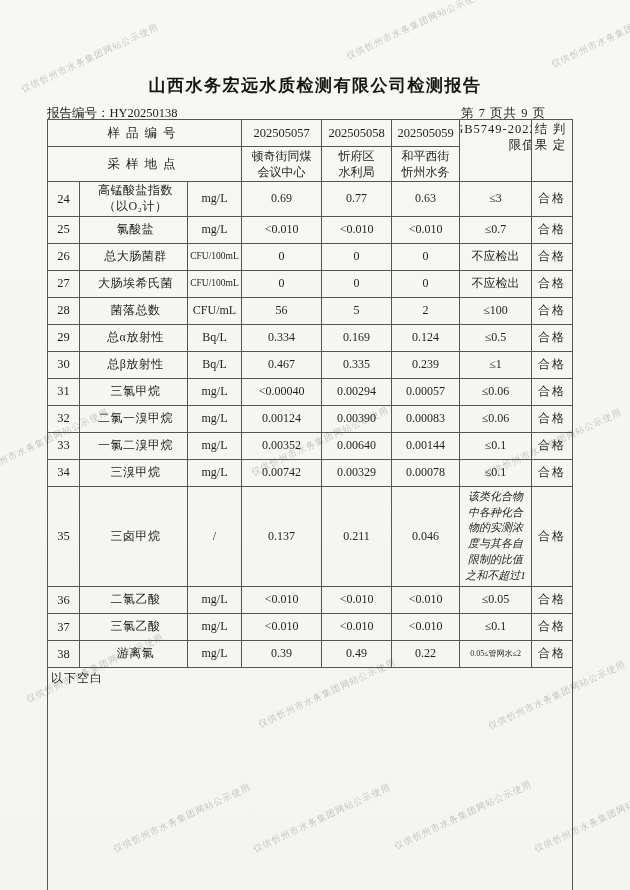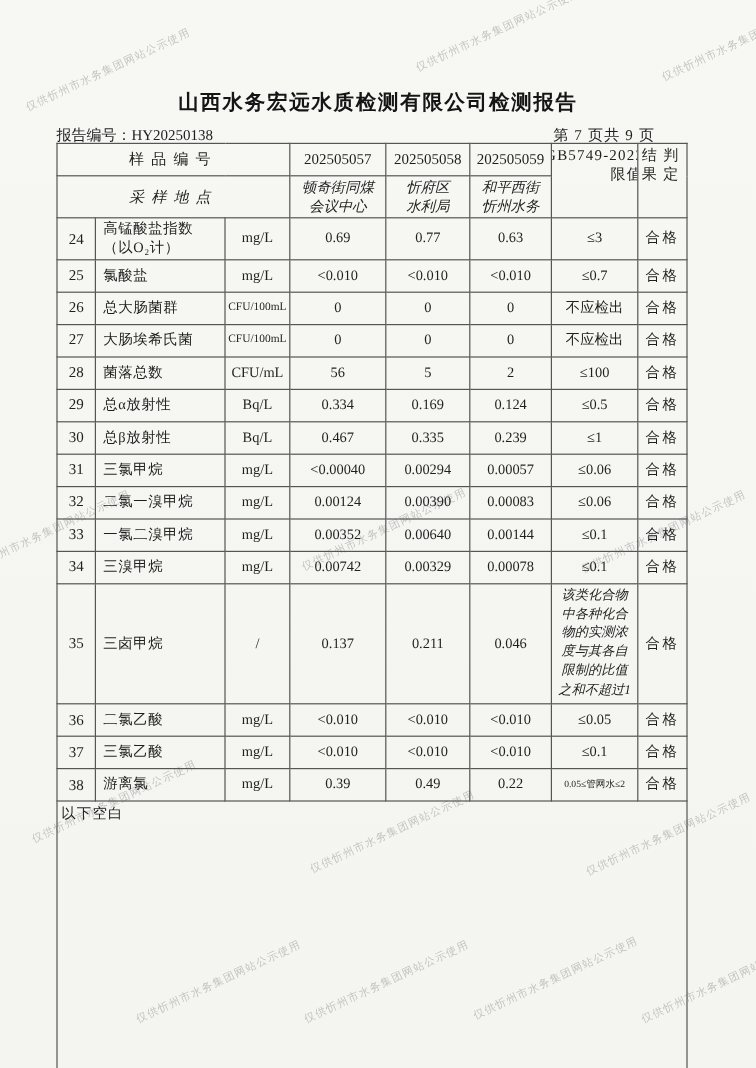--- a/index.html
+++ b/index.html
@@ -33,31 +33,31 @@
 
   table.report {
     position:absolute; left:47px; top:119px; width:525px; height:846px;
     border-collapse:collapse; table-layout:fixed;
   }
   td {
     border:1px solid #555; text-align:center; vertical-align:middle;
     font-size:12px; padding:1px 2px; overflow:hidden; line-height:1.3;
   }
   thead tr.hr1 { height:27px; }
-  thead tr.hr2 { height:30px;font-style:italic; }
+  thead tr.hr2 { height:30px; }
   .lbl-spread { letter-spacing:6px; font-size:12.5px; }
   .sample-id { font-size:12.5px; }
   .site { font-size:12px; white-space:pre-line; line-height:1.35; }
   .stack { display:flex; flex-direction:row; justify-content:center; height:100%; }
   .stack div { letter-spacing:1px; font-size:12.5px; }
   .stack div.cjk { letter-spacing:4px; }
 
   tr.data-row { height:27px; }
   td.no-cell { font-size:12.5px; }
-  td.param { text-align:left; padding-left:6px; letter-spacing:0.5px; }
+  td.param { text-align:center; padding-left:6px; letter-spacing:0.5px; }
   td.unit { font-size:12px; }
   td.unit.condensed { font-size:9.5px; letter-spacing:0; }
   td.val { font-size:12px; }
   td.limit { font-size:12px; }
   td.limit.multiline { font-size:11px; line-height:1.45; padding:2px 4px;font-style:italic; }
   td.limit.tiny { font-size:8px; white-space:nowrap; padding:0; letter-spacing:0; }
   td.result { letter-spacing:2px; }
 
   tr.blank-row td { vertical-align:top; text-align:left; padding:3px 0 0 3px; }
   tr.blank-row span { font-size:12px; letter-spacing:1px; }

